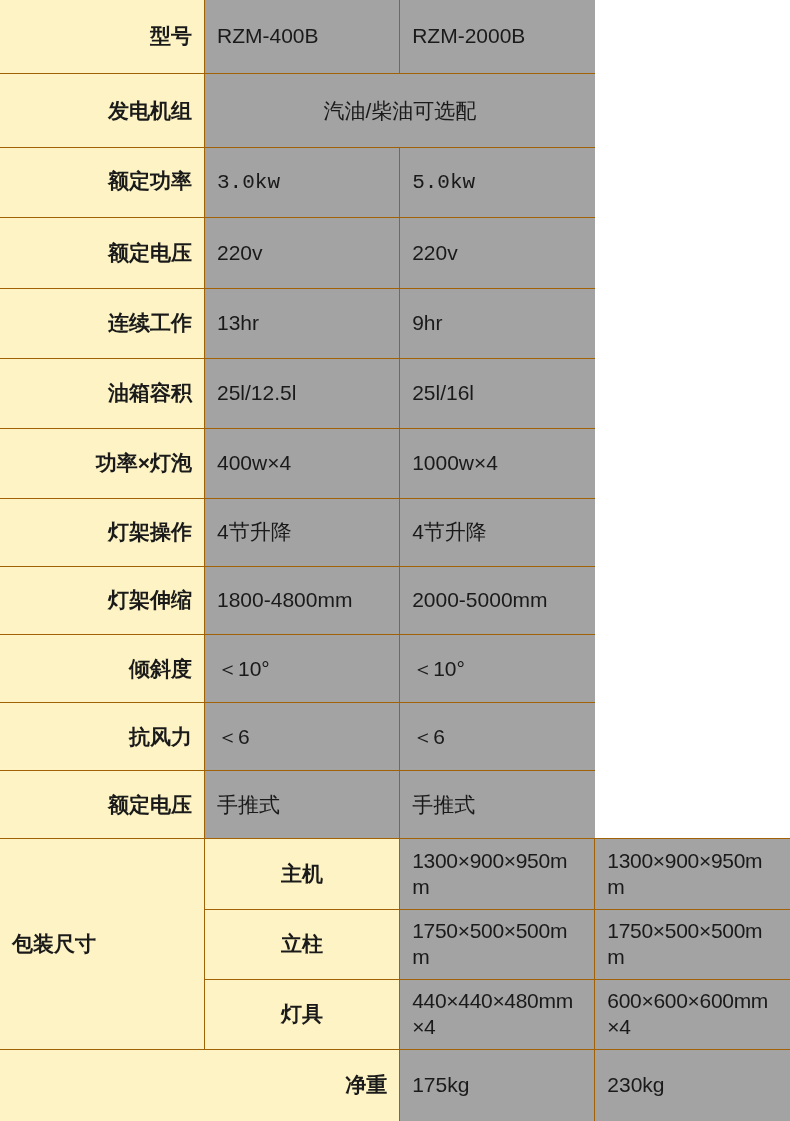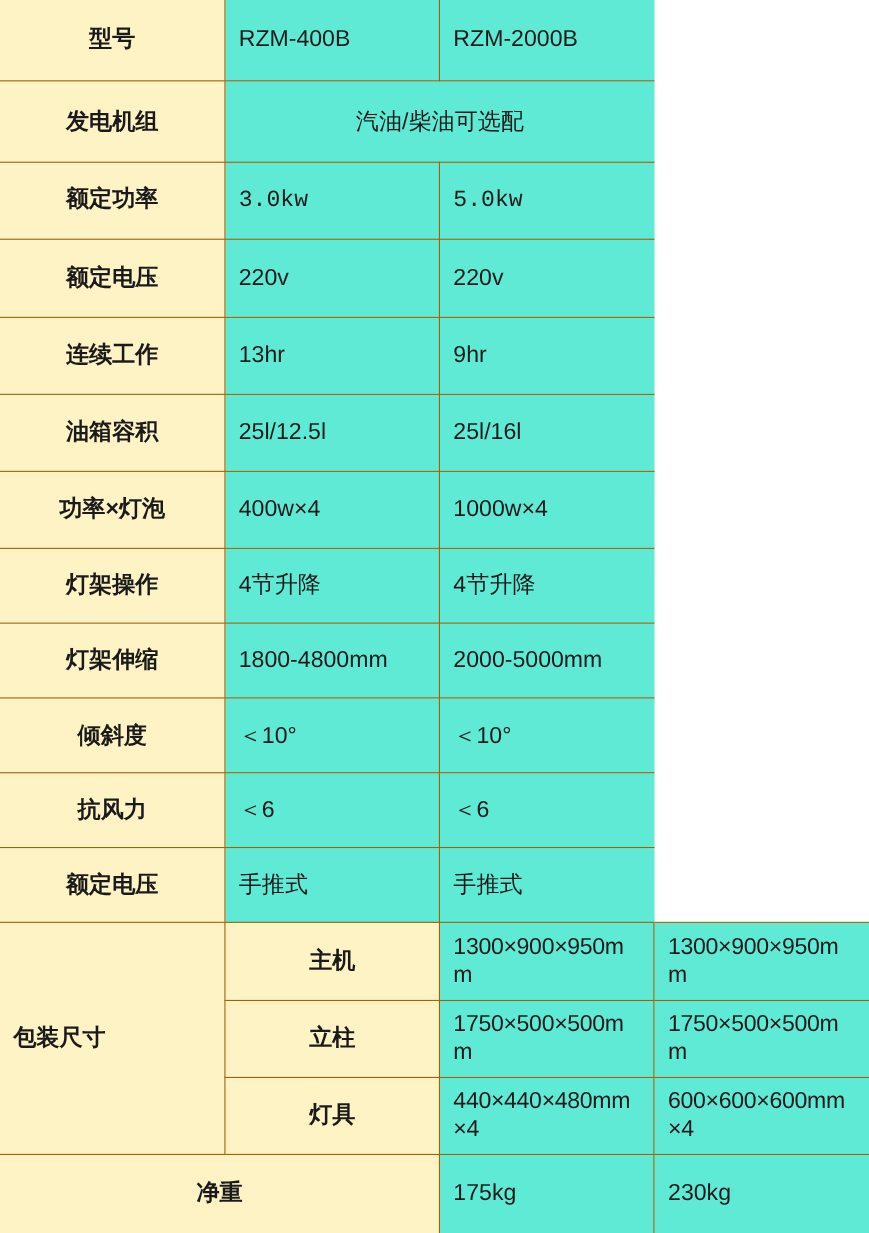--- a/index.html
+++ b/index.html
@@ -29,21 +29,21 @@
     word-break: break-all;
   }
   
   #spec-table tr td:first-child { border-left: none; }
   #spec-table tr td:last-child { border-right: none; }
   #spec-table tr:first-child td { border-top: none; }
   #spec-table tr:last-child td { border-bottom: none; }
 
   td.label {
     background: #fdf3c4;
-    text-align: center;
+    text-align: right;
     font-weight: bold;
     font-size: 22px;
     width: 180px;
     padding: 0 4px;
   }
   td.sublabel {
     background: #fdf3c4;
     text-align: center;
     font-weight: bold;
     font-size: 22px;
@@ -53,21 +53,21 @@
   td.group-label {
     background: #fdf3c4;
     text-align: left;
     font-weight: bold;
     font-size: 22px;
     width: 84px;
     padding: 0 22px;
     line-height: 1.18;
   }
   td.value {
-    background: #5eead4;
+    background: #a3a3a3;
     text-align: left;
     font-size: 21px;
   }
   td.value.merged {
     text-align: center;
   }
   td.value.tight {
     font-size: 20px;
     padding: 0 6px;
     letter-spacing: -0.3px;

